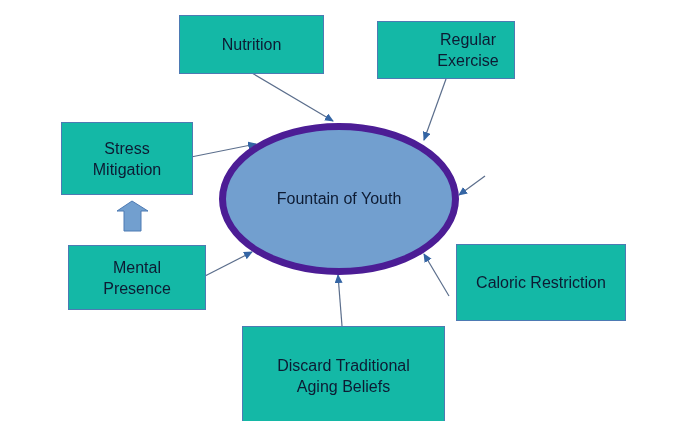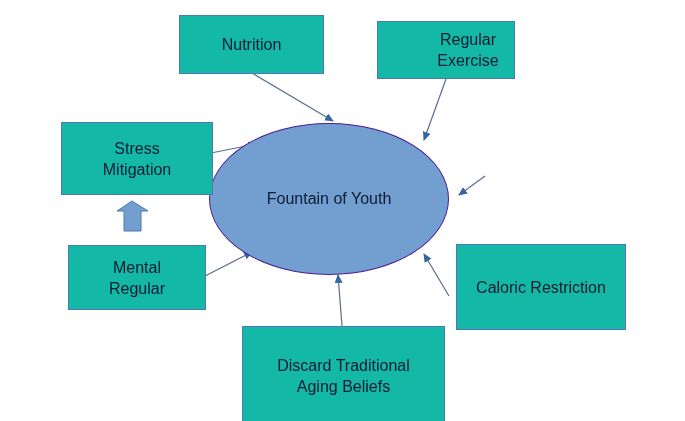--- a/index.html
+++ b/index.html
@@ -8,22 +8,22 @@
   #canvas { position: absolute; left: 0; top: 0; width: 685px; height: 421px; }
   .node {
     position: absolute; box-sizing: border-box;
     background: #14b8a6; border: 1px solid #4d7ab3;
     display: flex; align-items: center; justify-content: center;
     text-align: center; color: #0d1b33; font-size: 16px; line-height: 21px;
     white-space: pre-line;
   }
   .ellipse {
     position: absolute; box-sizing: border-box;
-    left: 209px; top: 123px; width: 240px; height: 152px;
-    border-radius: 50%; background: #729fcf; border: 1px solid #4c1d95;
+    left: 219px; top: 123px; width: 240px; height: 152px;
+    border-radius: 50%; background: #729fcf; border: 7px solid #4c1d95;
     display: flex; align-items: center; justify-content: center;
     color: #0d1b33; font-size: 16px;
   }
   svg { position: absolute; left: 0; top: 0; }
 </style>
 </head>
 <body>
 
 <div id="canvas">
 
@@ -52,32 +52,32 @@
   <div class="node" style="left:179px; top:15px; width:145px; height:59px;">
     <span>Nutrition</span>
   </div>
 
   <div class="node" style="left:377px; top:21px; width:138px; height:58px;padding-left:44px;">
     <span>Regular
 Exercise</span>
   </div>
 
 
-  <div class="node" style="left:456px; top:244px; width:170px; height:86px;">
+  <div class="node" style="left:456px; top:244px; width:170px; height:77px;">
     <span>Caloric Restriction</span>
   </div>
 
   <div class="node" style="left:242px; top:326px; width:203px; height:100px;">
     <span>Discard Traditional
 Aging Beliefs</span>
   </div>
 
   <div class="node" style="left:68px; top:245px; width:138px; height:65px;">
     <span>Mental
-Regular</span>
+Presence</span>
   </div>
 
-  <div class="node" style="left:61px; top:122px; width:152px; height:73px;">
+  <div class="node" style="left:61px; top:122px; width:132px; height:73px;">
     <span>Stress
 Mitigation</span>
   </div>
 
 </div>
 
 </body></html>

